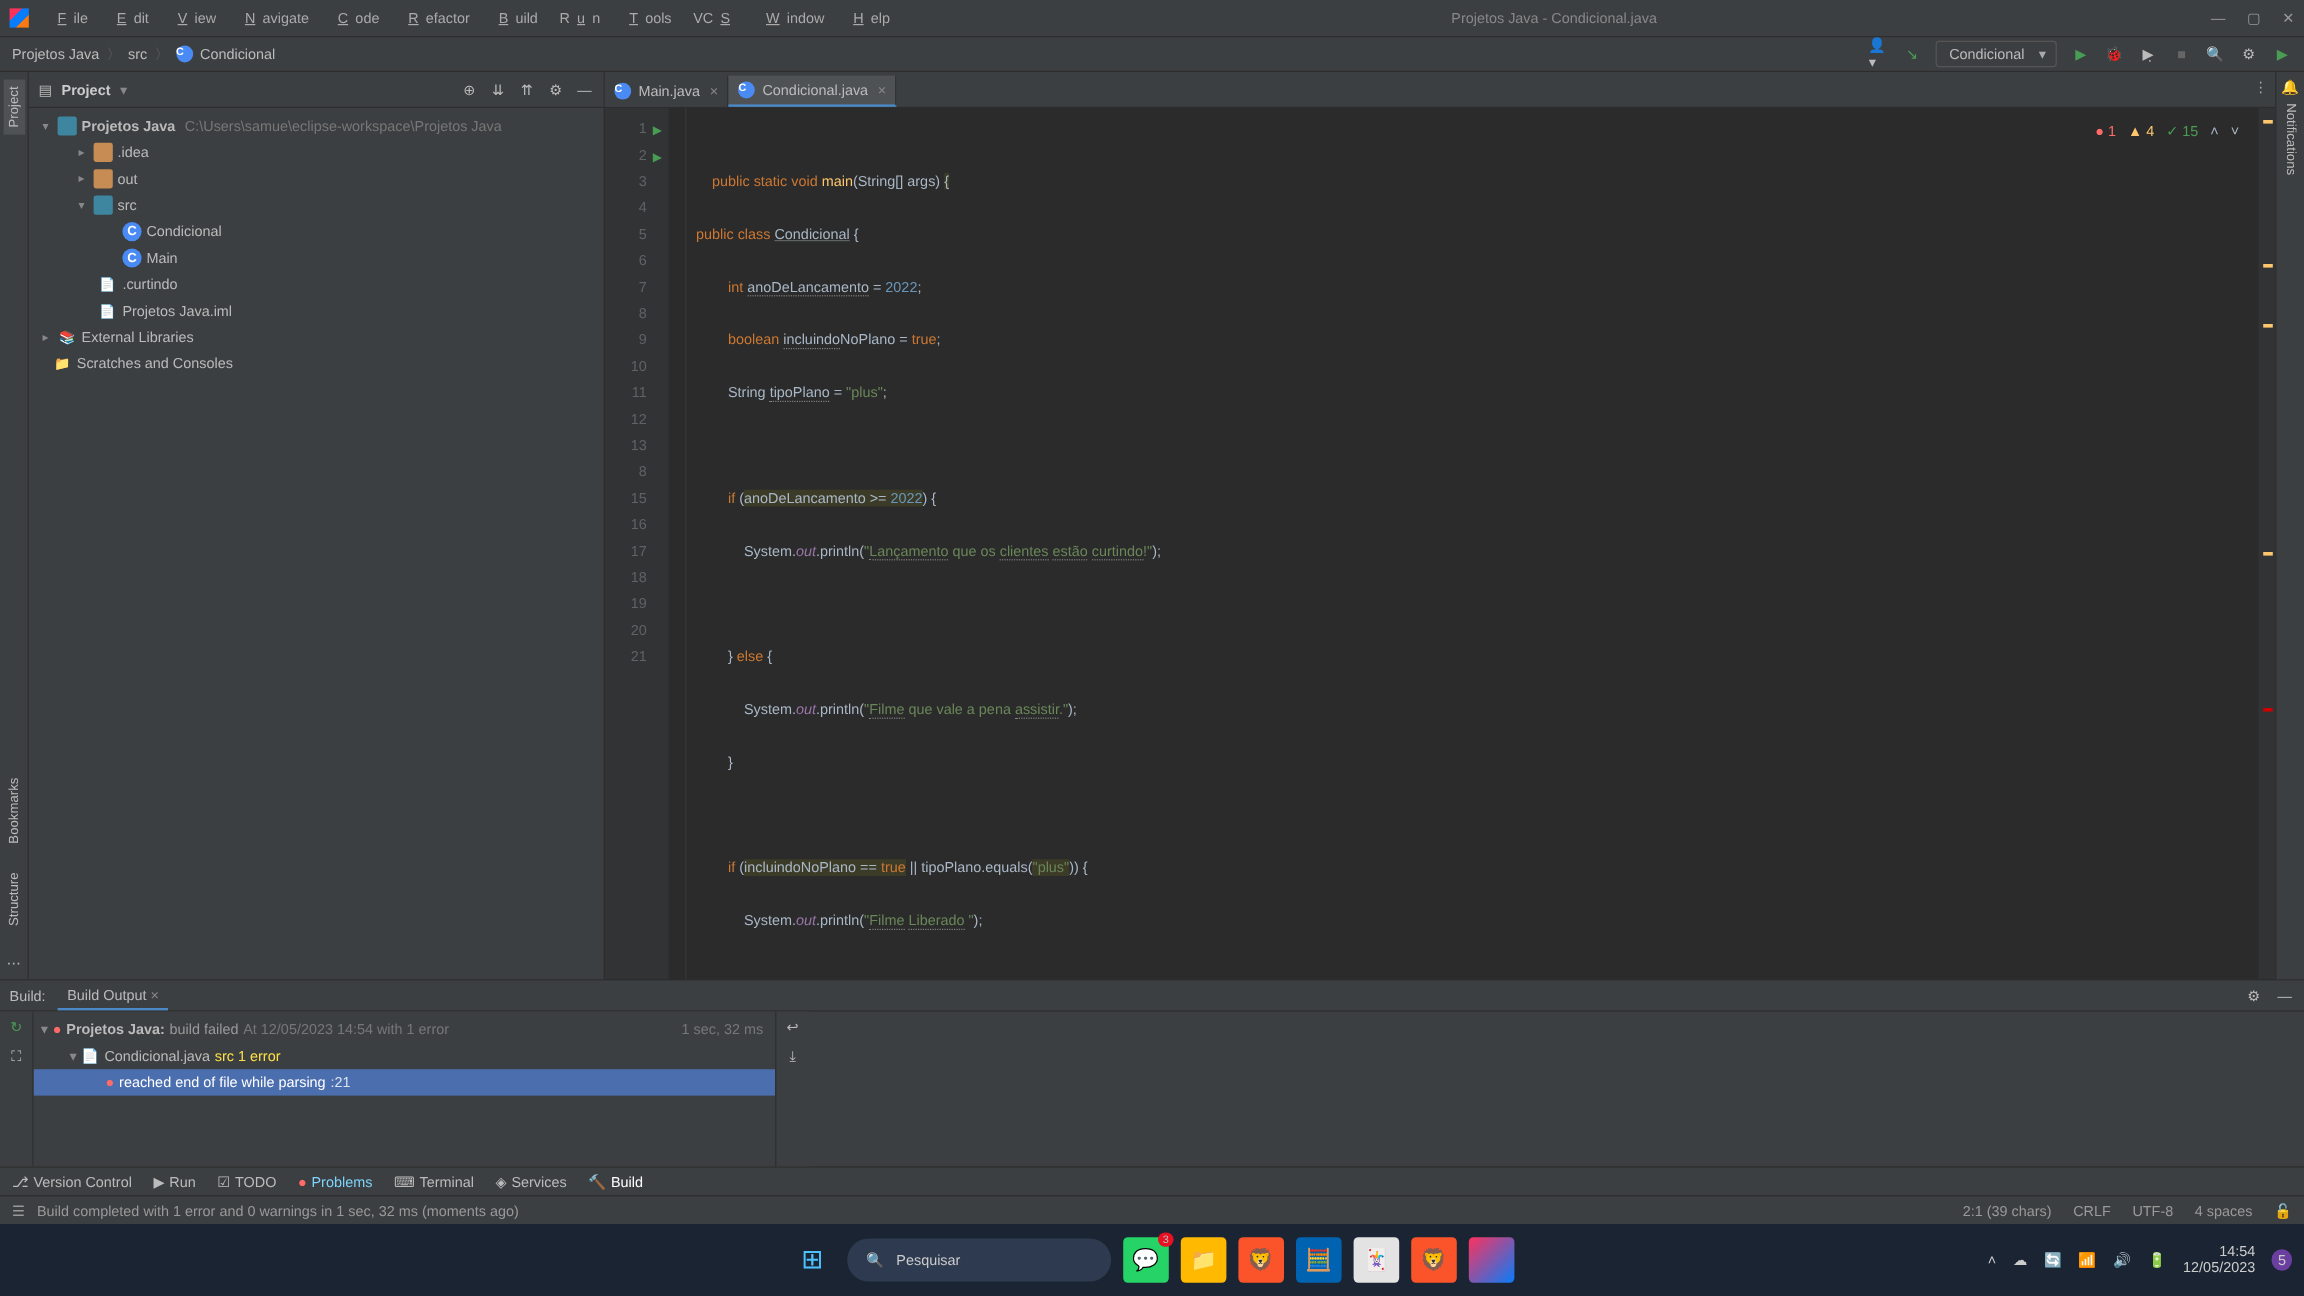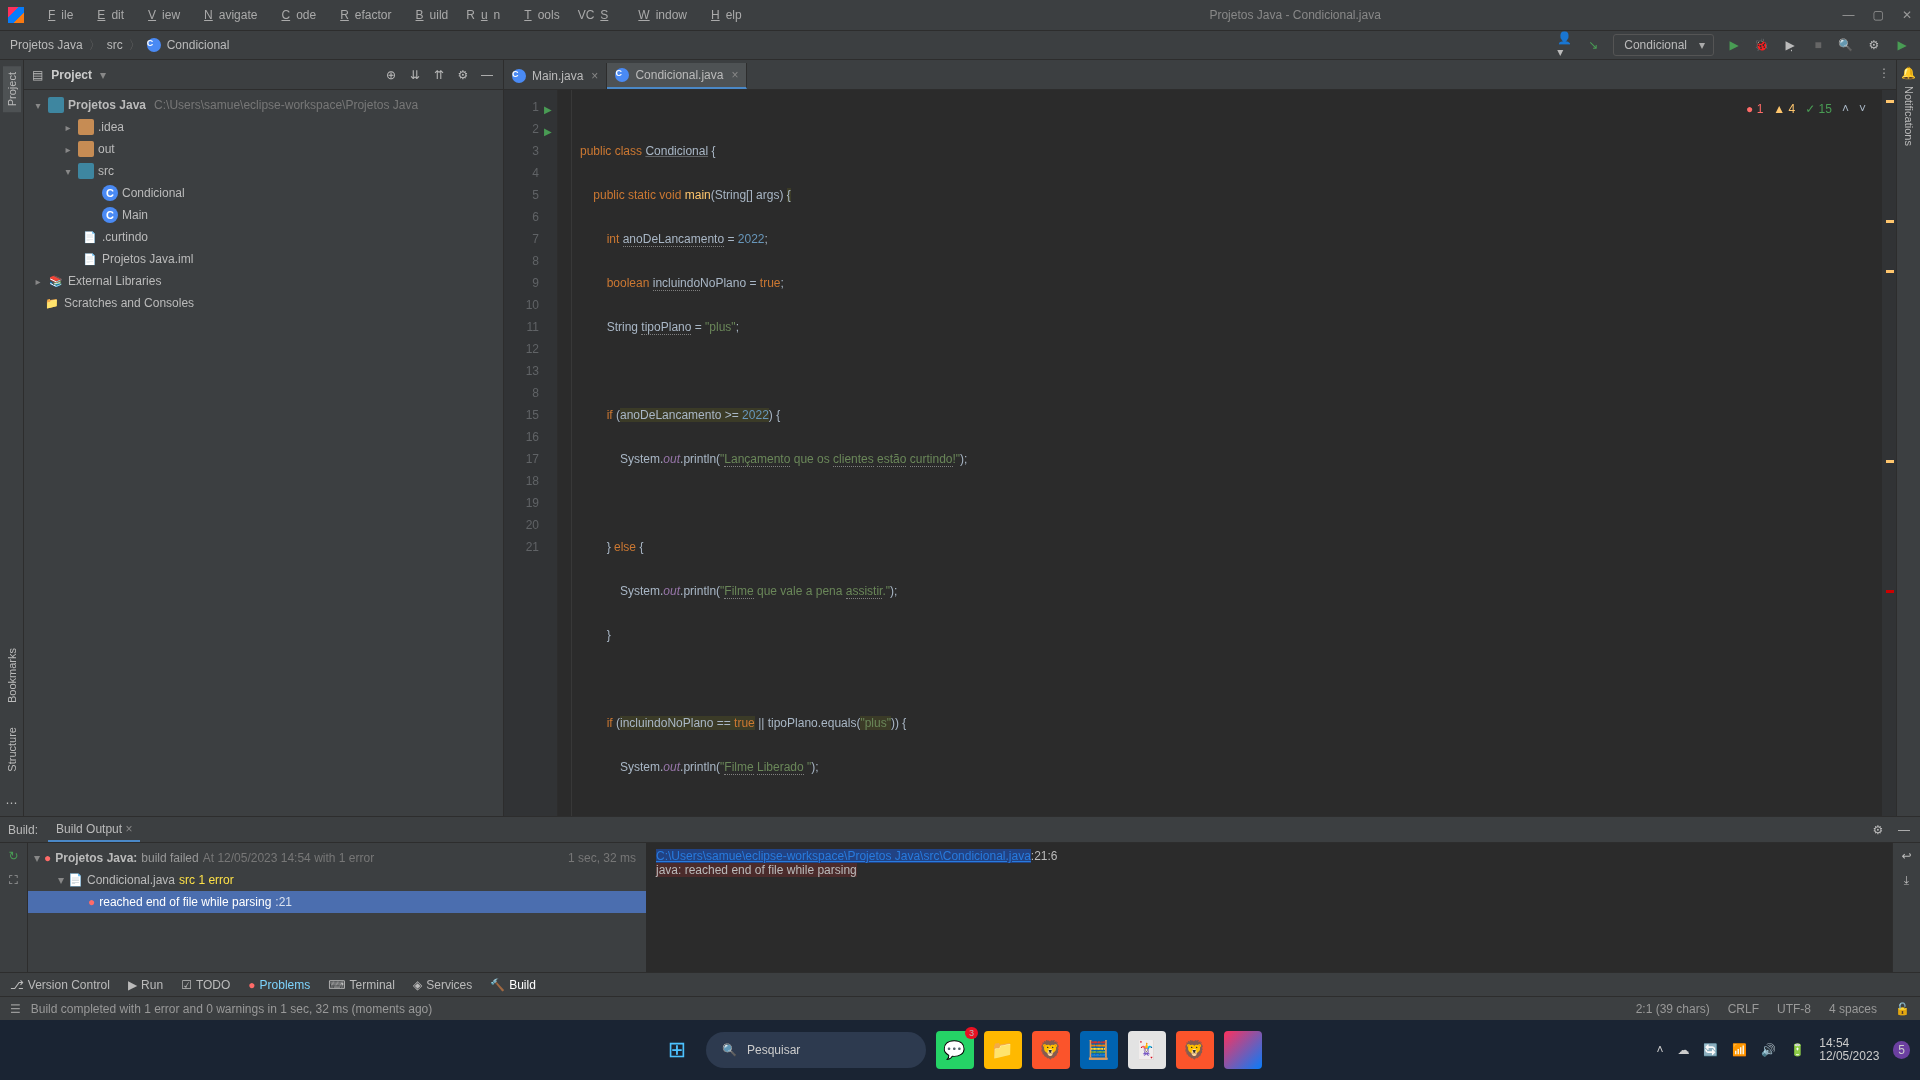--- a/index.html
+++ b/index.html
@@ -77,21 +77,21 @@
 .build-right-strip{width:28px;display:flex;flex-direction:column;align-items:center;padding-top:6px;gap:10px;background:#3c3f41;border-left:1px solid #2d2d2d}
 .bottom-tools{height:24px;background:#3c3f41;border-top:1px solid #2d2d2d;display:flex;align-items:center;padding:0 10px;gap:18px;font-size:12px;color:#bbb}
 .bottom-tools .tool{display:flex;align-items:center;gap:4px;cursor:pointer}
 .bottom-tools .tool.active{color:#fff}
 .statusbar{height:24px;background:#3c3f41;border-top:1px solid #2d2d2d;display:flex;align-items:center;padding:0 10px;gap:16px;font-size:12px;color:#999;justify-content:space-between}
 .statusbar .right{display:flex;gap:18px}
 .taskbar{height:60px;background:#1a2433;display:flex;align-items:center;justify-content:center;gap:10px;position:relative}
 .taskbar .search{background:#2d3a4f;border-radius:20px;height:36px;width:220px;display:flex;align-items:center;padding:0 16px;gap:10px;color:#ccc}
 .taskbar .ticon{width:38px;height:38px;background:#333;border-radius:4px;display:flex;align-items:center;justify-content:center;font-size:18px}
 .systray{position:absolute;right:10px;display:flex;align-items:center;gap:14px;color:#ccc;font-size:11px}
-.systray .clock{line-height:13px}
+.systray .clock{text-align:right;line-height:13px}
 .green{color:#499c54}
 .red{color:#ff6b68}
 .u{text-decoration:underline}
 </style>
 </head>
 <body>
 
 <div class="titlebar">
   <div class="logo"></div>
   <div class="menu">
@@ -250,22 +250,22 @@
       </div>
       <div class="fold-strip"></div>
       <div class="code">
         <div class="inspection">
           <span class="err">● <span>1</span></span>
           <span class="warn">▲ <span>4</span></span>
           <span class="weak">✓ <span>15</span></span>
           <span>˄</span>
           <span>˅</span>
         </div>
+<div class="line">    <span class="kw">public static void </span><span style="color:#ffc66d">main</span>(String[] args) <span class="hl-yellow">{</span></div>
 <div class="line"><span class="kw">public class </span><span class="cls">Condicional</span> {</div>
-<div class="line">    <span class="kw">public static void </span><span style="color:#ffc66d">main</span>(String[] args) <span class="hl-yellow">{</span></div>
 <div class="line">        <span class="kw">int </span><span class="typo">anoDeLancamento</span> = <span class="num">2022</span>;</div>
 <div class="line">        <span class="kw">boolean </span><span class="typo">incluindo</span>NoPlano = <span class="kw">true</span>;</div>
 <div class="line">        String <span class="typo">tipoPlano</span> = <span class="str">"plus"</span>;</div>
 <div class="line"></div>
 <div class="line">        <span class="kw">if </span>(<span class="hl-yellow">anoDeLancamento &gt;= <span class="num">2022</span></span>) {</div>
 <div class="line">            System.<span class="fld">out</span>.println(<span class="str">"<span class="typo">Lançamento</span> que os <span class="typo">clientes</span> <span class="typo">estão</span> <span class="typo">curtindo</span>!"</span>);</div>
 <div class="line"></div>
 <div class="line">        } <span class="kw">else </span>{</div>
 <div class="line">            System.<span class="fld">out</span>.println(<span class="str">"<span class="typo">Filme</span> que vale a pena <span class="typo">assistir</span>."</span>);</div>
 <div class="line">        }</div>
@@ -320,24 +320,20 @@
         <span class="arrow" style="color:#888">▾</span>
           <span class="ficon">📄</span>
         <span>Condicional.java</span>
         <span style="color:#fde047">src 1 error</span>
       </div>
       <div class="brow sel" style="padding-left:60px">
         <span class="red">●</span>
         <span>reached end of file while parsing</span>
         <span style="opacity:.8">:21</span>
       </div>
-    </div>
-    <div class="build-output">
-      <div><span class="link hl-match">C:\Users\samue\eclipse-workspace\Projetos Java\src\Condicional.java</span><span style="color:#bbb">:21:6</span></div>
-      <div><span class="err-line hl-match">java: reached end of file while parsing</span></div>
     </div>
     <div class="build-right-strip">
       <span>↩</span>
       <span>⤓</span>
     </div>
   </div>
 </div>
 
 <div class="bottom-tools">
   <span class="tool">⎇ <span>Version Control</span></span>

